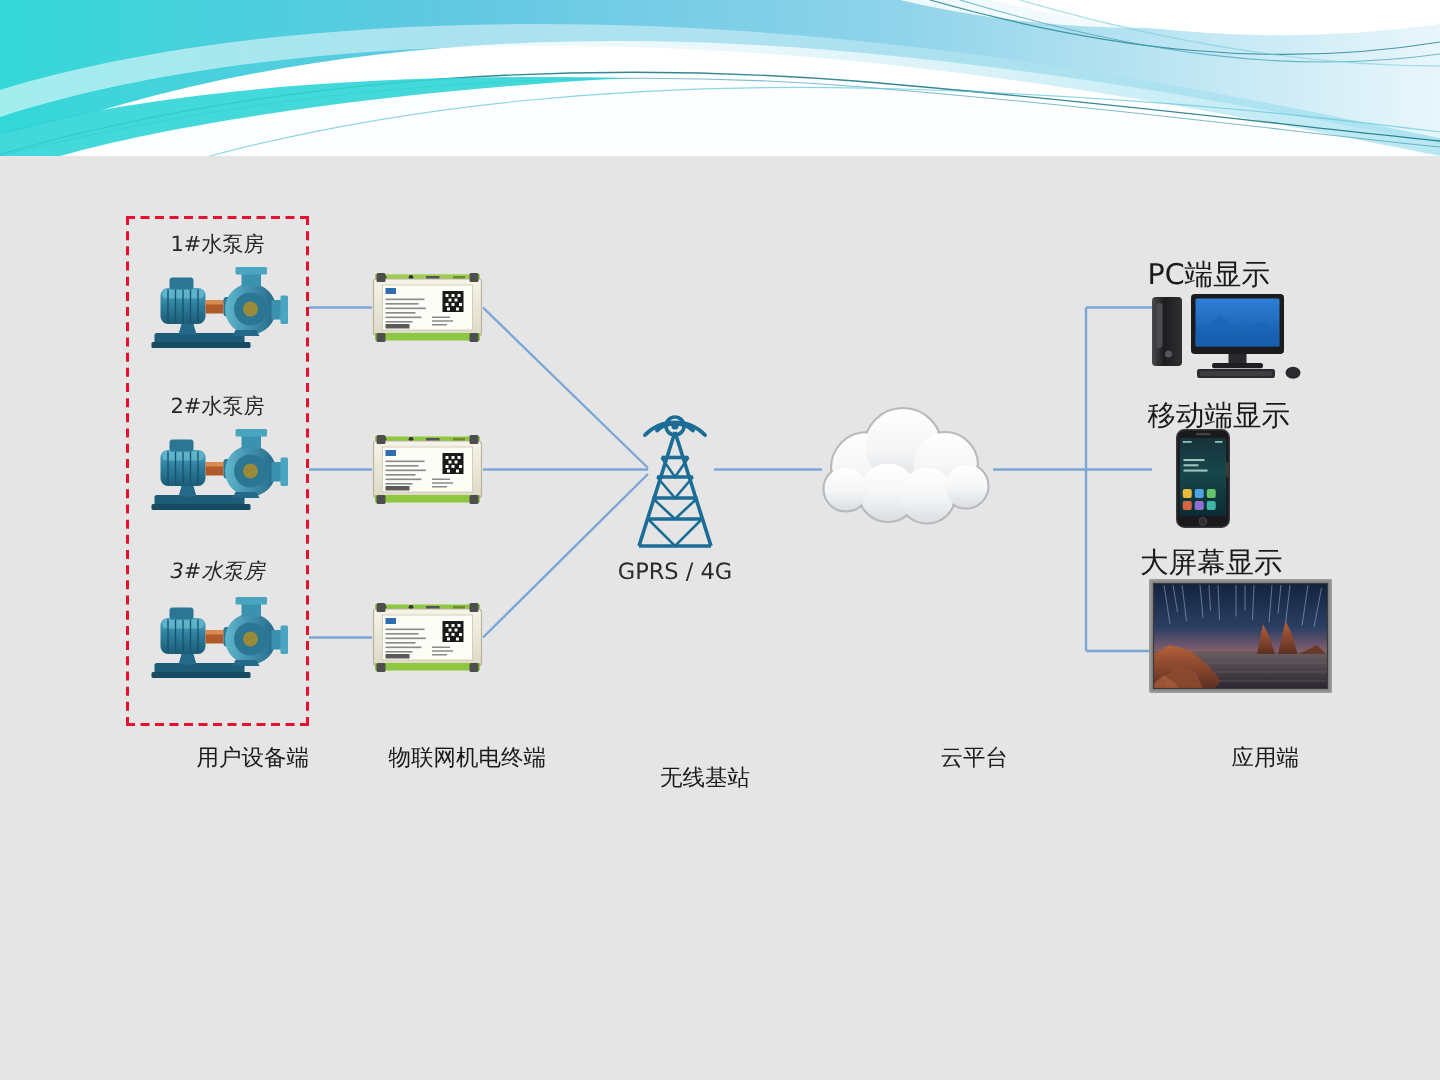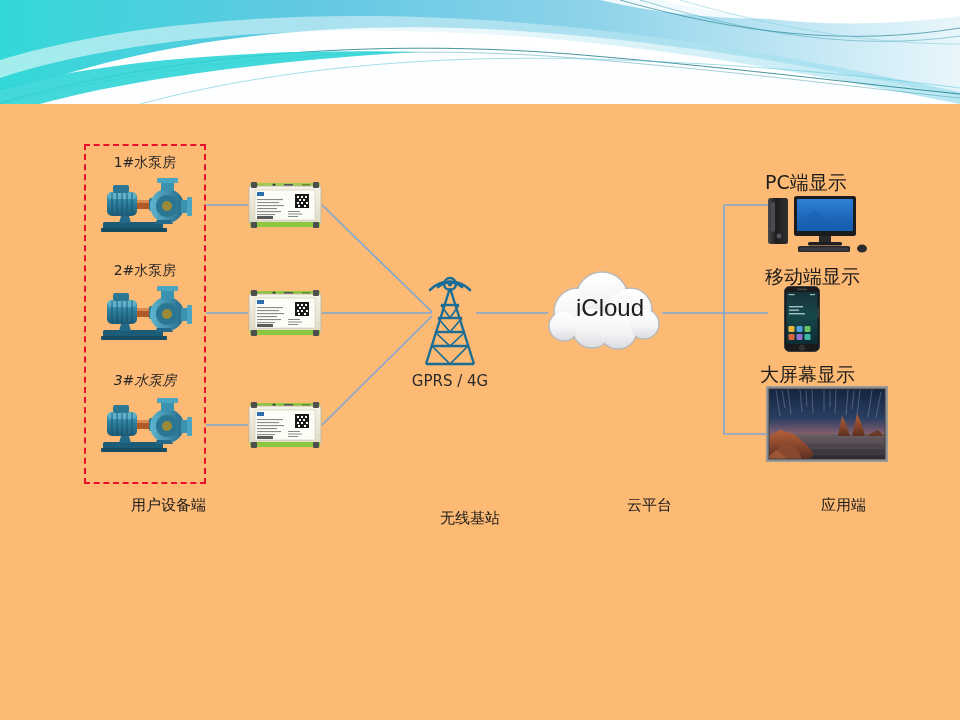--- a/index.html
+++ b/index.html
@@ -7,21 +7,21 @@
   body{
     width:960px;height:720px;overflow:hidden;
     background:#ffffff;
     font-family:"DejaVu Sans","Liberation Sans",sans-serif;
     position:relative;
   }
   
   #banner{position:absolute;left:0;top:0;width:960px;height:104px;overflow:hidden;}
   #banner svg{display:block;width:960px;height:104px;}
   
-  #slide-body{position:absolute;left:0;top:104px;width:960px;height:616px;background:#fdba74;}
+  #slide-body{position:absolute;left:0;top:104px;width:960px;height:616px;background:#e5e5e5;}
 
   
   #diagram{position:absolute;left:0;top:0;width:960px;height:616px;}
   #wires{position:absolute;left:0;top:0;width:960px;height:616px;pointer-events:none;}
 
   
   #pump-group{
     position:absolute;left:84px;top:40px;width:122px;height:340px;
     border:2px dashed #e8112d;box-sizing:border-box;
   }
@@ -423,21 +423,20 @@
       <g fill="url(#cg)">
         <circle cx="38" cy="50" r="23"></circle>
         <circle cx="62" cy="36" r="25"></circle>
         <circle cx="90" cy="48" r="21"></circle>
         <circle cx="52" cy="66" r="19"></circle>
         <circle cx="78" cy="68" r="18"></circle>
         <circle cx="104" cy="62" r="14"></circle>
         <circle cx="24" cy="64" r="14"></circle>
       </g>
     </svg>
-    <div id="cloud-text">iCloud</div>
 
     <div class="right-cap" style="left:765px;top:66px;">PC端显示</div>
     <svg style="position:absolute;left:766px;top:88px;width:108px;height:62px;" viewBox="0 0 108 62">
       <defs>
         <linearGradient id="scr" x1="0" y1="0" x2="0" y2="1">
           <stop offset="0" stop-color="#2f7fd6"></stop>
             <stop offset="1" stop-color="#1258a5"></stop>
         </linearGradient>
         <linearGradient id="twr" x1="0" y1="0" x2="1" y2="0">
           <stop offset="0" stop-color="#4a4a4c"></stop>
@@ -549,20 +548,21 @@
       <path d="M3 73 L3 50 L14 44 L28 48 L40 58 L48 68 L44 73 Z" fill="url(#rock)"></path>
       <path d="M10 66 L20 56 L31 62 L36 73 L12 73 Z" fill="#8c4a30" opacity="0.9"></path>
       <path d="M3 70 L10 64 L18 70 L20 73 L3 73 Z" fill="#a35a38" opacity="0.85"></path>
 
       <rect x="0.6" y="0.6" width="120.8" height="74.8" rx="1.5" fill="none" stroke="#9c9c9c" stroke-width="1.2"></rect>
       <rect x="3" y="3" width="116" height="70" fill="none" stroke="#3a3a3a" stroke-width="0.8"></rect>
     </svg>
 
     <div id="stage-labels">
       <div class="stage" style="left:84px;width:122px;">用户设备端</div>
+      <div class="stage" style="left:214px;width:150px;">物联网机电终端</div>
       <div class="stage" style="left:380px;width:120px;margin-top:13px;">无线基站</div>
       <div class="stage" style="left:552px;width:120px;">云平台</div>
       <div class="stage" style="left:746px;width:120px;">应用端</div>
     </div>
 
   </div>
 
 
 </div>
 

